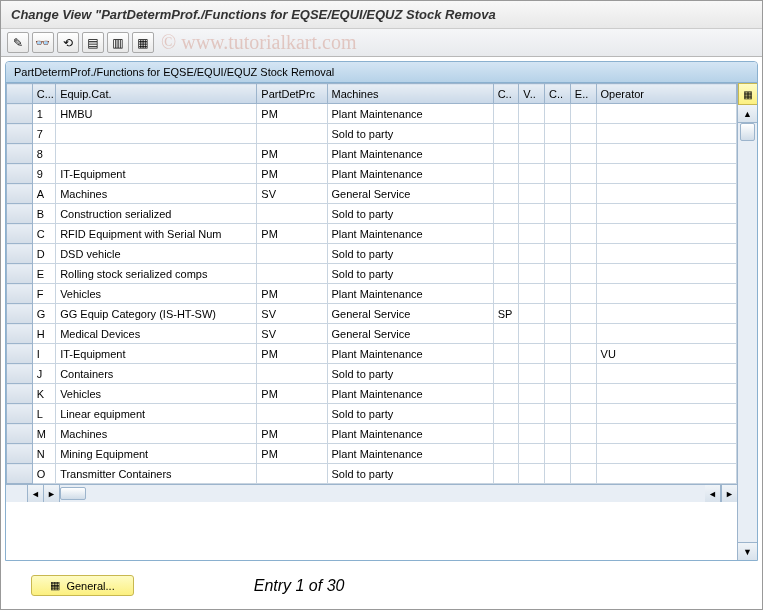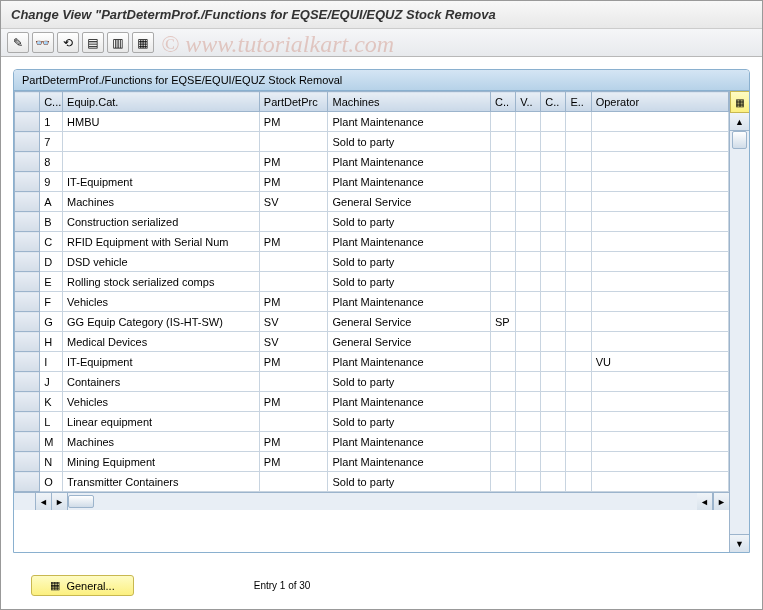--- a/index.html
+++ b/index.html
@@ -37,21 +37,21 @@
       border: 1px solid #aaa;
       background: linear-gradient(to bottom, #fff, #e8e8e8);
       border-radius: 2px;
       display: flex;
       align-items: center;
       justify-content: center;
       cursor: pointer;
       font-size: 12px;
     }
     .content-area {
-      padding: 12px;
+      padding: 4px;
       height: calc(100% - 100px);
     }
     .panel {
       border: 1px solid #8ab0cf;
       border-radius: 4px 4px 0 0;
       height: 100%;
       display: flex;
       flex-direction: column;
     }
     .panel-header {
@@ -155,30 +155,29 @@
     }
     .pos-btn {
       background: linear-gradient(to bottom, #fefcc4, #fcf080);
       border: 1px solid #c8b850;
       border-radius: 3px;
       padding: 3px 18px;
       font-size: 11px;
       cursor: pointer;
       display:flex; gap:6px; align-items:center;
     }
-    .entry-text { font-size: 10px; }
+    .entry-text { font-size: 16px; font-style: italic; }
     .watermark {
       position: absolute;
       top: 30px;
       left: 160px;
-      font-size: 24px;
+      font-size: 20px;
       color: rgba(200, 120, 100, 0.35);
       font-family: Georgia, serif;
       pointer-events: none;
-      font-style: italic;
     }
   </style>
 </head>
 <body>
 
 <div class="title-bar">Change View "PartDetermProf./Functions for EQSE/EQUI/EQUZ Stock Remova</div>
 
 <div class="toolbar">
   <div class="toolbar-btn">✎</div>
   <div class="toolbar-btn">👓</div>

